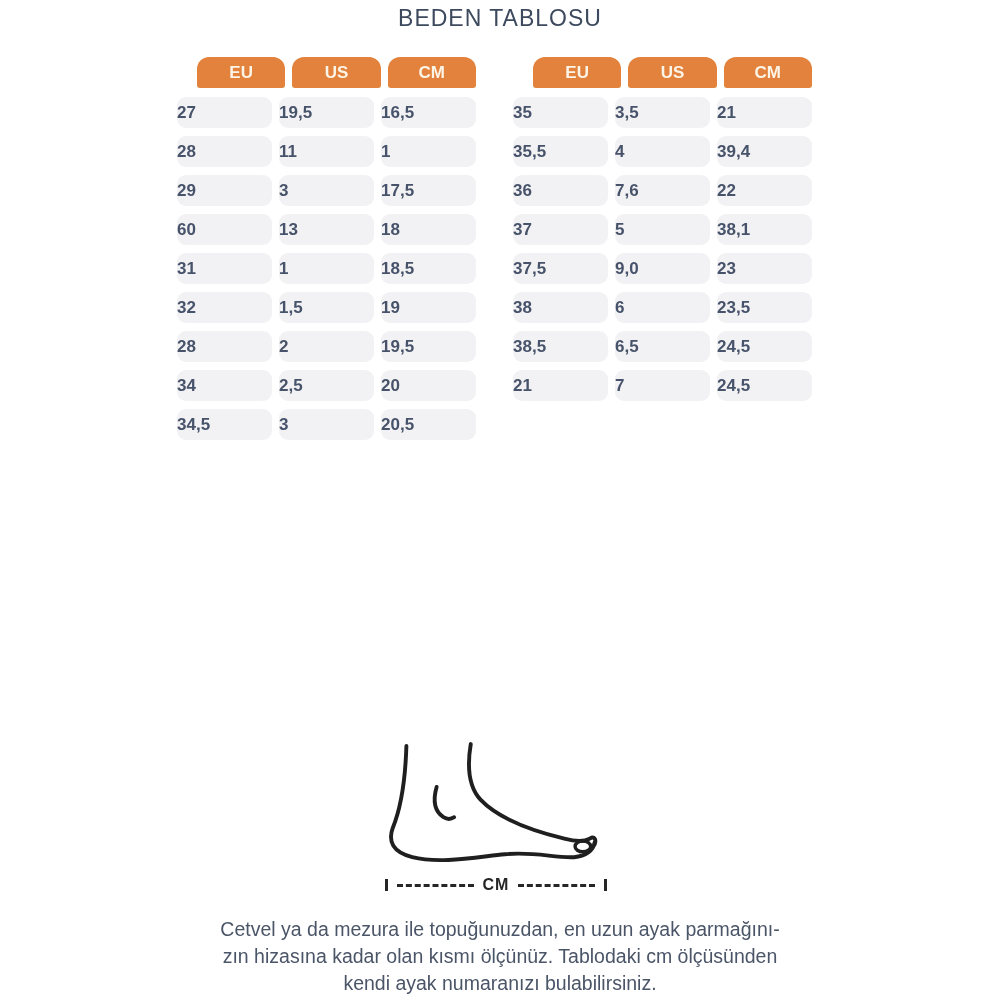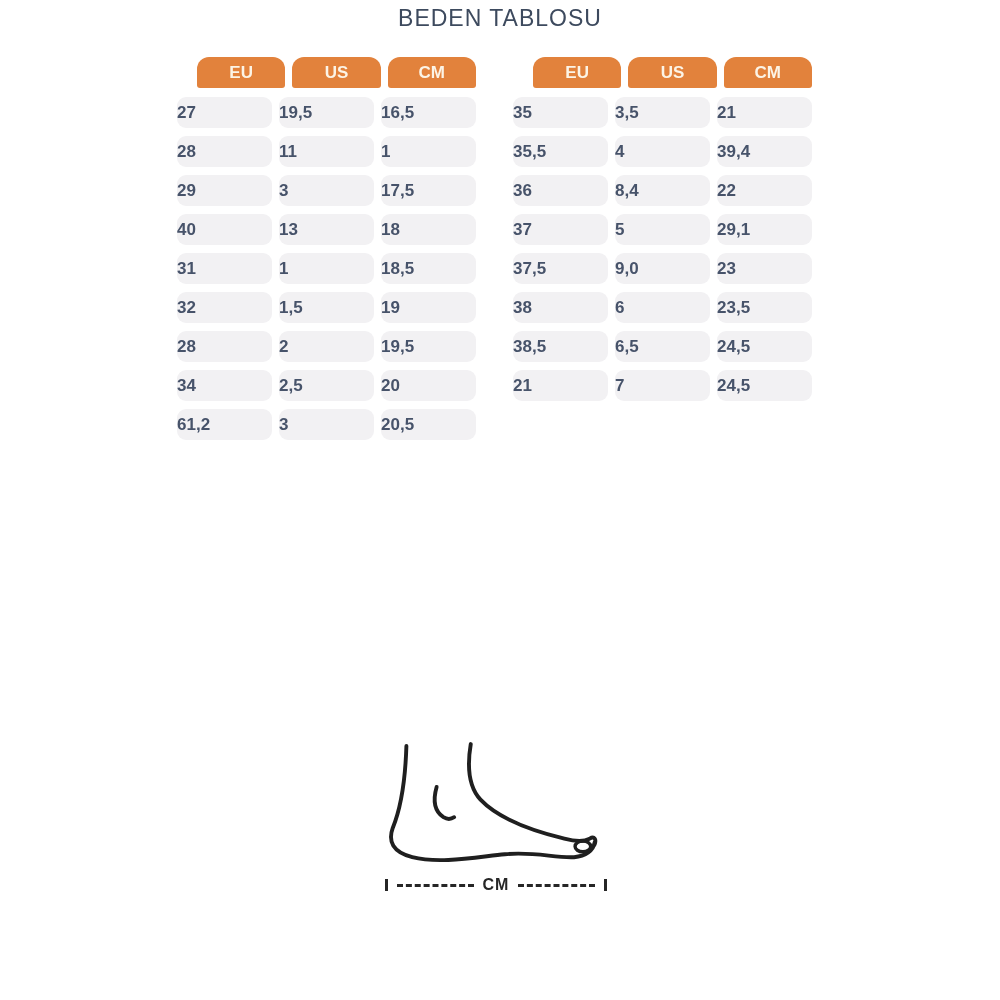--- a/index.html
+++ b/index.html
@@ -71,60 +71,60 @@
     <div class="t-body">
         <div class="cell">27</div>
         <div class="cell">19,5</div>
         <div class="cell">16,5</div>
         <div class="cell">28</div>
         <div class="cell">11</div>
         <div class="cell">1</div>
         <div class="cell">29</div>
         <div class="cell">3</div>
         <div class="cell">17,5</div>
-        <div class="cell">40</div>
+        <div class="cell">60</div>
         <div class="cell">13</div>
         <div class="cell">18</div>
         <div class="cell">31</div>
         <div class="cell">1</div>
         <div class="cell">18,5</div>
         <div class="cell">32</div>
         <div class="cell">1,5</div>
         <div class="cell">19</div>
         <div class="cell">28</div>
         <div class="cell">2</div>
         <div class="cell">19,5</div>
         <div class="cell">34</div>
         <div class="cell">2,5</div>
         <div class="cell">20</div>
-        <div class="cell">61,2</div>
+        <div class="cell">34,5</div>
         <div class="cell">3</div>
         <div class="cell">20,5</div>
       </div>
   </div>
 
   <div class="size-table right">
     <div class="t-head">
         <div class="tab">EU</div>
         <div class="tab">US</div>
         <div class="tab">CM</div>
       </div>
     <div class="t-body">
         <div class="cell">35</div>
         <div class="cell">3,5</div>
         <div class="cell">21</div>
         <div class="cell">35,5</div>
         <div class="cell">4</div>
         <div class="cell">39,4</div>
         <div class="cell">36</div>
-        <div class="cell">8,4</div>
+        <div class="cell">7,6</div>
         <div class="cell">22</div>
         <div class="cell">37</div>
         <div class="cell">5</div>
-        <div class="cell">29,1</div>
+        <div class="cell">38,1</div>
         <div class="cell">37,5</div>
         <div class="cell">9,0</div>
         <div class="cell">23</div>
         <div class="cell">38</div>
         <div class="cell">6</div>
         <div class="cell">23,5</div>
         <div class="cell">38,5</div>
         <div class="cell">6,5</div>
         <div class="cell">24,5</div>
         <div class="cell">21</div>
@@ -145,14 +145,17 @@
   </svg>
 
   <div class="measure">
     <span class="tickbar"></span>
     <span class="dashseg"></span>
     <span class="cm-label">CM</span>
     <span class="dashseg"></span>
     <span class="tickbar"></span>
   </div>
 
+  <p class="note">Cetvel ya da mezura ile topuğunuzdan, en uzun ayak parmağını-
+zın hizasına kadar olan kısmı ölçünüz. Tablodaki cm ölçüsünden
+kendi ayak numaranızı bulabilirsiniz.</p>
 
 </div>
 
 </body></html>

